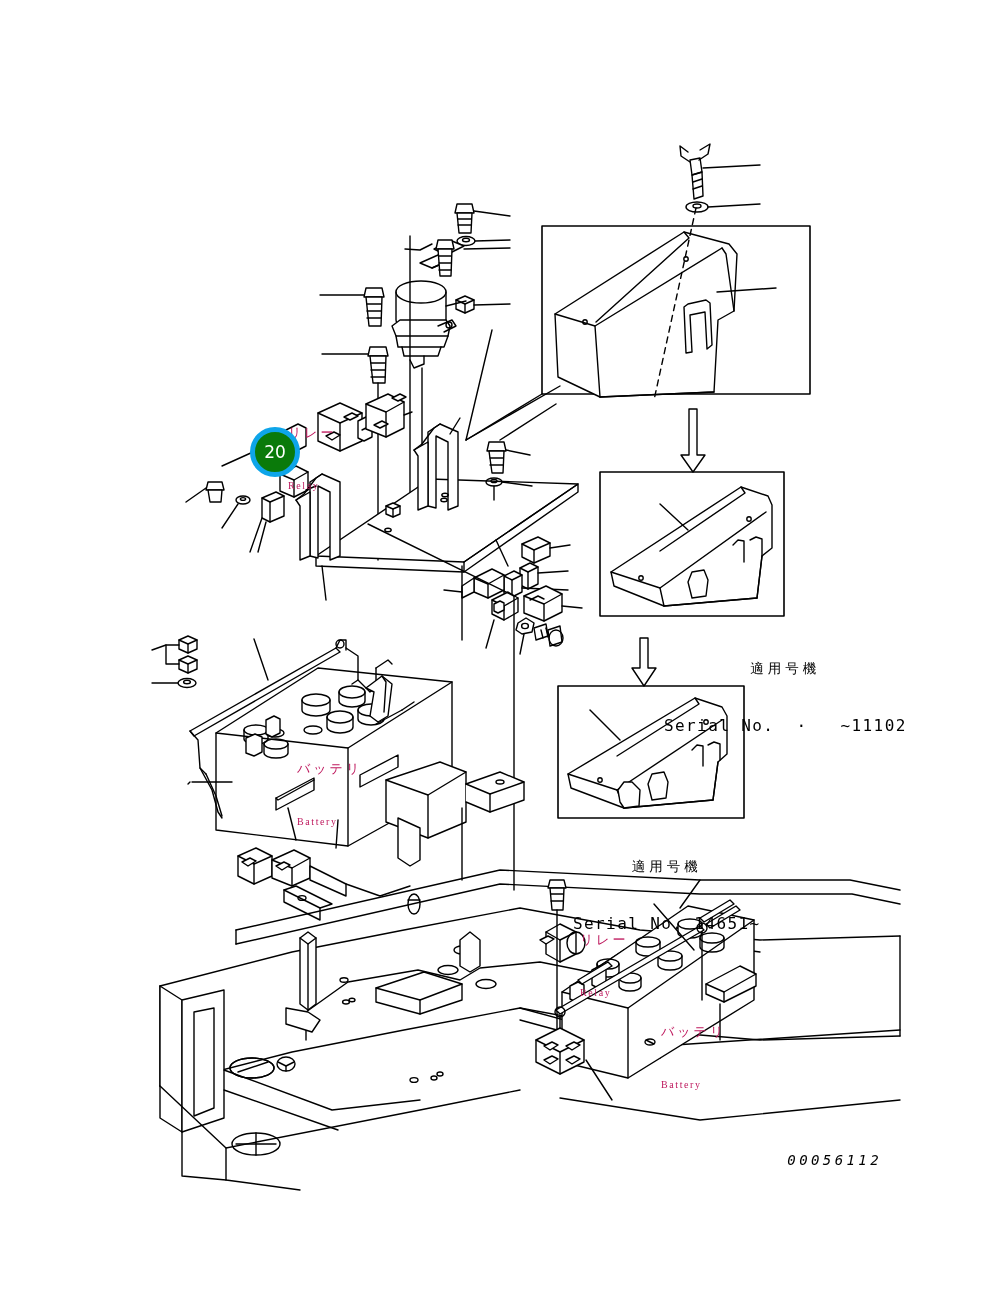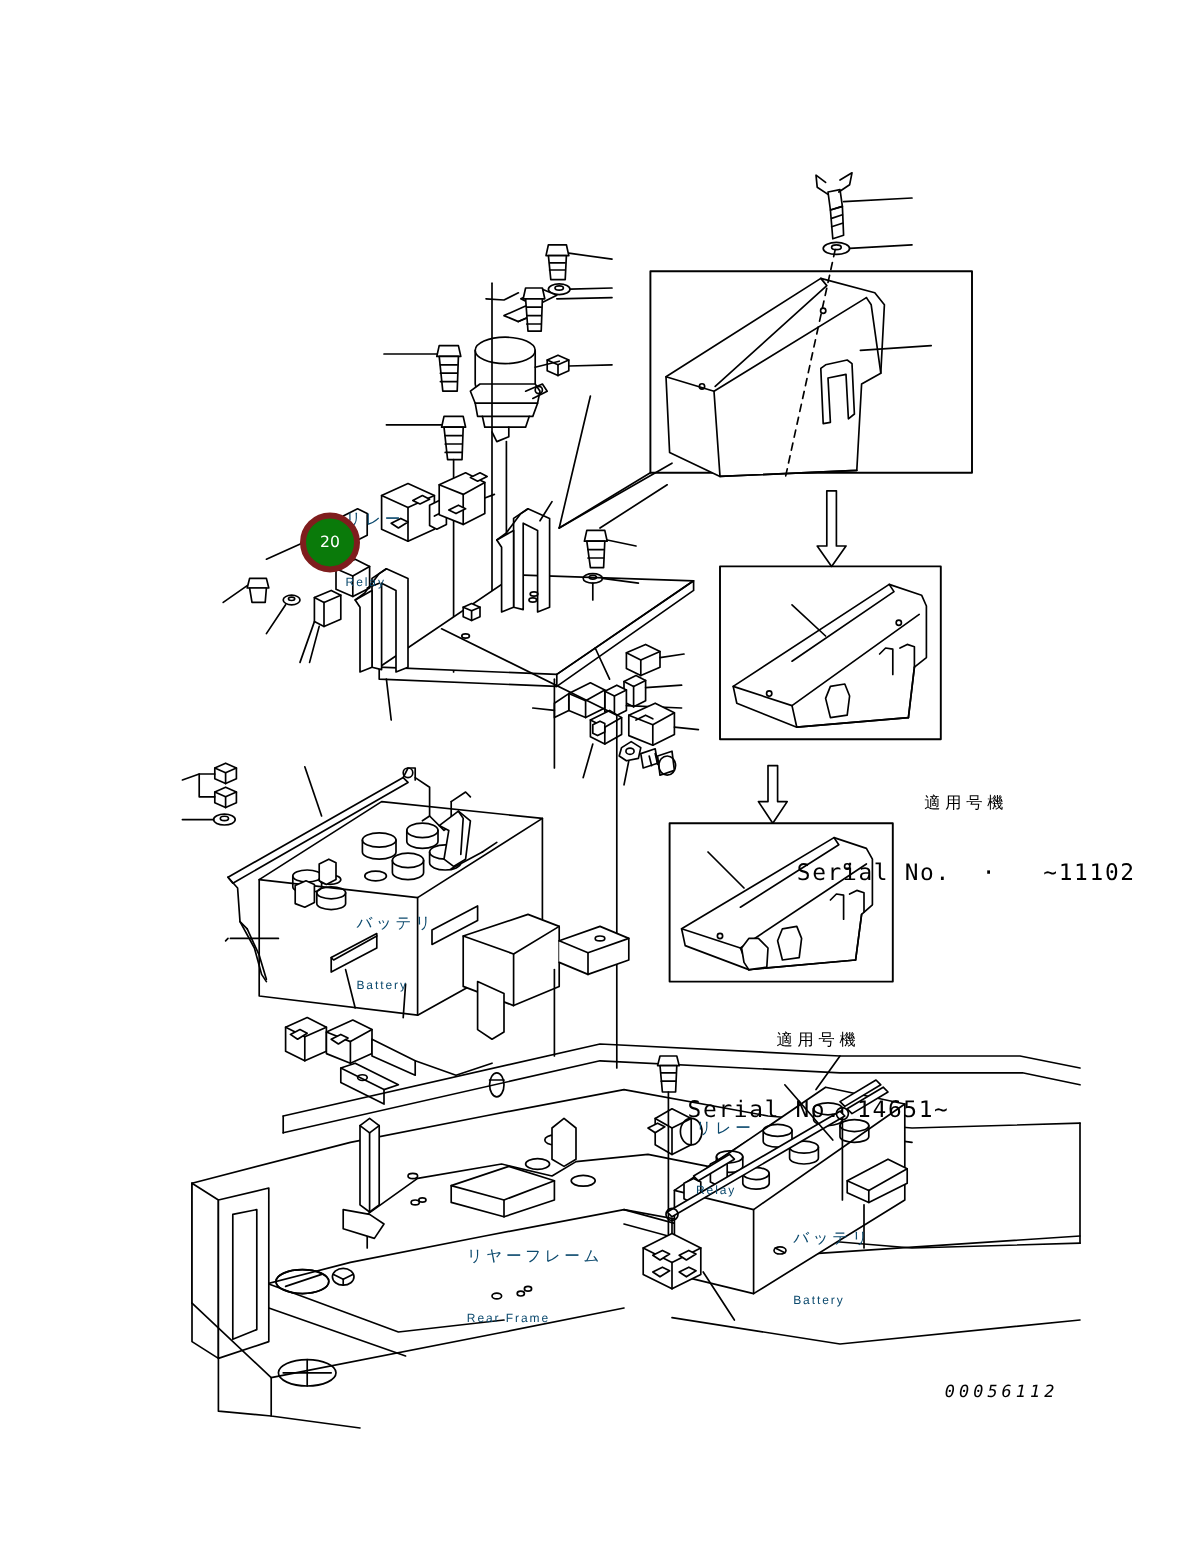--- a/index.html
+++ b/index.html
@@ -9,46 +9,46 @@
   }
   #page{
     position:relative;
     width:1002px;height:1305px;
     background:#ffffff;
     overflow:hidden;
   }
   #art{position:absolute;left:0;top:0;width:1002px;height:1305px;}
   .lbl{
     position:absolute;
-    font-family:Liberation Sans, sans-serif;
-    color:#0c4a6e;
+    font-family:Liberation Serif, serif;
+    color:#be185d;
     white-space:pre;
     line-height:1.22;
     letter-spacing:1.2px;
   }
   .lbl .jp{font-size:13px;letter-spacing:3px;display:block;}
   .lbl .en{font-size:10px;letter-spacing:1.6px;display:block;}
   .serial{position:absolute;white-space:pre;text-align:center;}
   .serial .jp{font-size:13.5px;letter-spacing:4px;display:block;}
-  .serial .en{font-size:19px;letter-spacing:1.4px;display:block;}
+  .serial .en{font-size:16px;letter-spacing:1.4px;display:block;}
   #drawing-no{
     position:absolute;right:120px;top:1152px;
     font-size:14px;letter-spacing:3.4px;font-style:italic;
   }
   #marker{
     position:absolute;
     left:250px;top:427px;
     width:50px;height:50px;
     border-radius:50%;
     background:#0a7a0a;
-    border:5px solid #7f1d1d;
+    border:5px solid #0ea5e9;
     box-sizing:border-box;
     display:flex;align-items:center;justify-content:center;
     color:#ffffff;
-    font-size:13px;
+    font-size:17px;
     font-family:"DejaVu Sans","Liberation Sans",sans-serif;
     letter-spacing:0;
   }
 </style>
 </head>
 <body>
 
 <div id="page">
 
   <svg id="art" viewBox="0 0 1002 1305" xmlns="http://www.w3.org/2000/svg">
@@ -578,24 +578,20 @@
   <div class="lbl" style="left:580px;top:893px;">
     <span class="jp">リレー</span>
     <span class="en">Relay</span>
   </div>
 
   <div class="lbl" style="left:661px;top:985px;">
     <span class="jp">バッテリ</span>
     <span class="en">Battery</span>
   </div>
 
-  <div class="lbl" style="left:389px;top:1000px;">
-    <span class="jp">リヤーフレーム</span>
-    <span class="en">Rear Frame</span>
-  </div>
 
   <div class="serial" style="left:664px;top:622px;">
     <span class="jp">適用号機</span>
     <span class="en">Serial No.  ·   ~11102</span>
   </div>
 
   <div class="serial" style="left:573px;top:820px;">
     <span class="jp">適用号機</span>
     <span class="en">Serial No. 14651~</span>
   </div>

